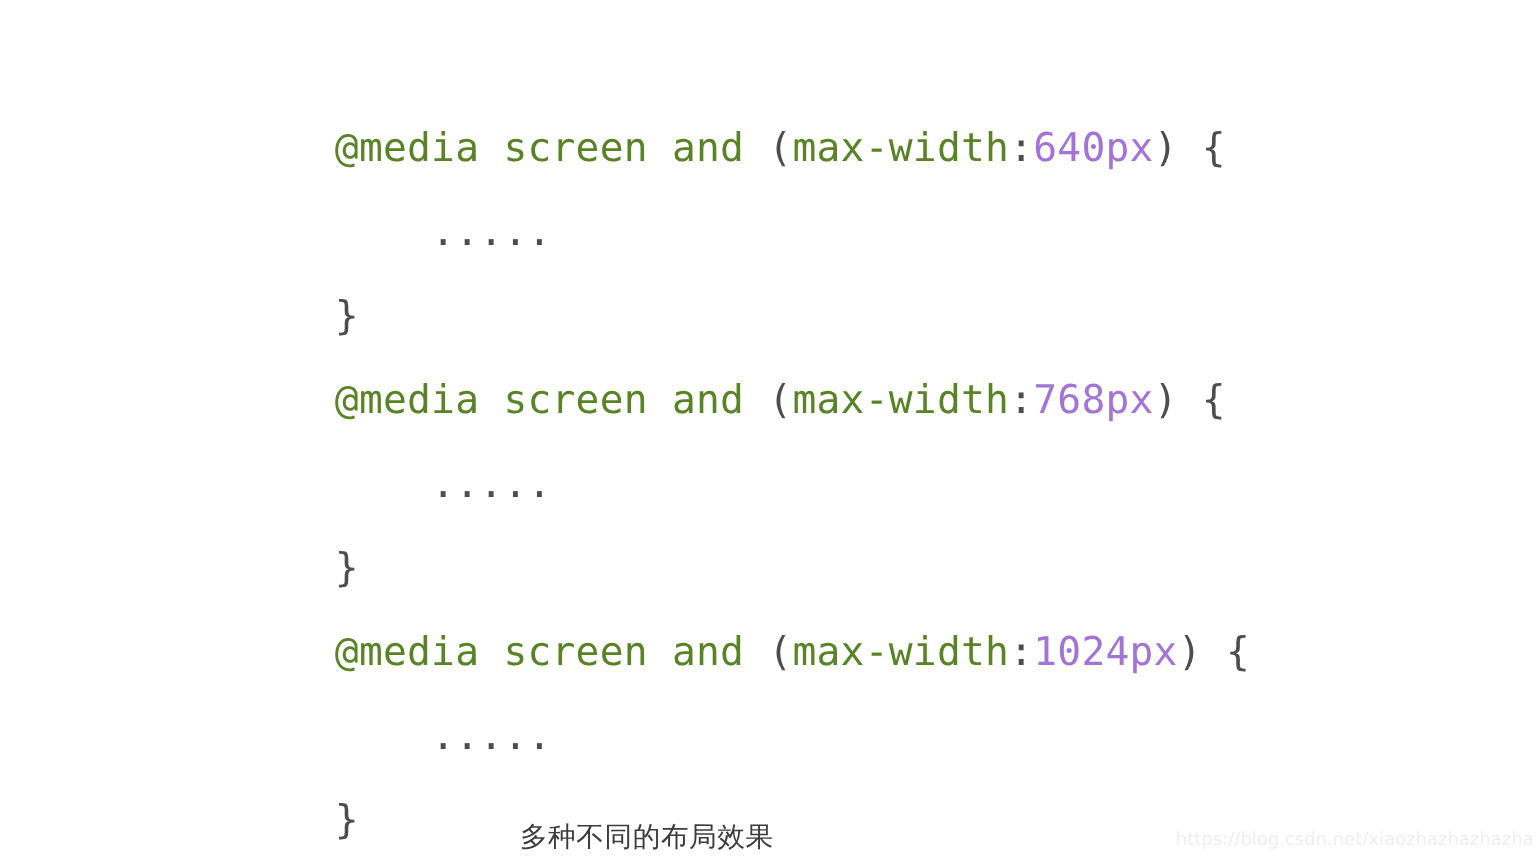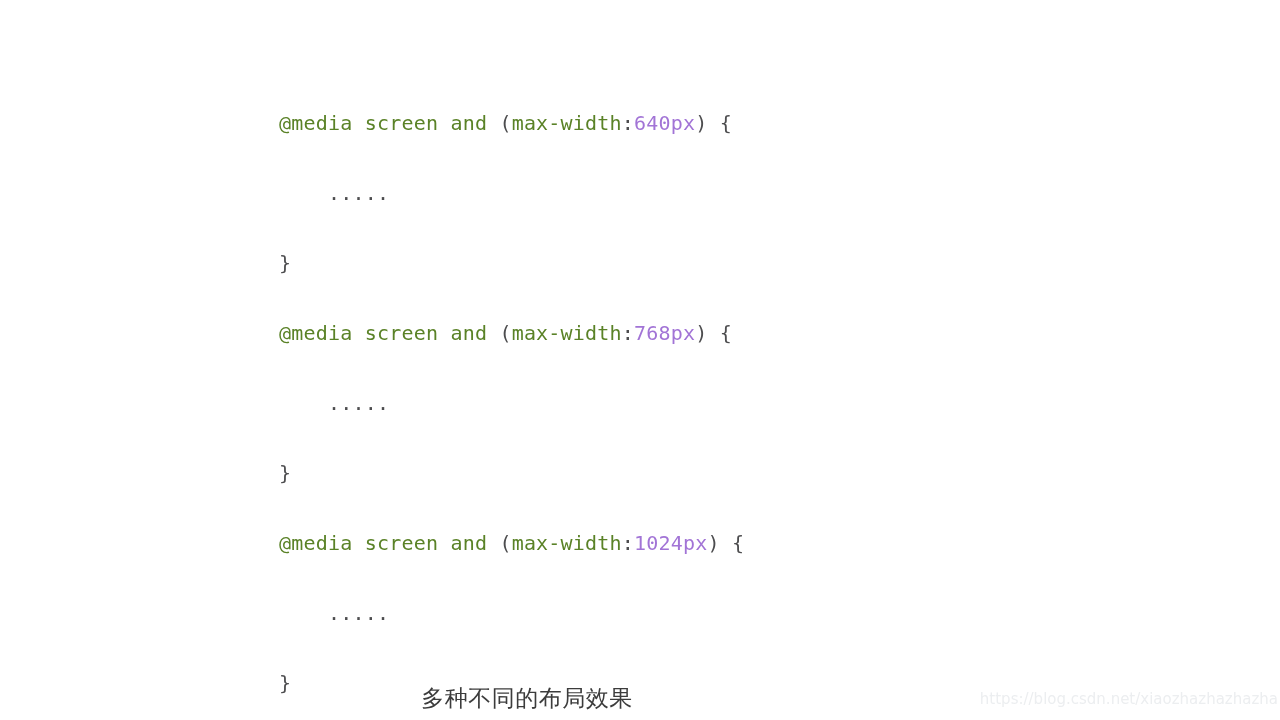--- a/index.html
+++ b/index.html
@@ -17,21 +17,21 @@
 
   #code-block {
     position: absolute;
     left: 279px;
     top: 88px;
     width: 920px;
   }
 
   .code-line {
     font-family: "DejaVu Sans Mono", monospace;
-    font-size: 20px;
+    font-size: 33px;
     line-height: 70px;
     height: 70px;
     white-space: pre;
     color: #4d4d4f;
     letter-spacing: 0.2px;
   }
 
   .tok-green {
     color: #5a8227;
   }
@@ -50,20 +50,21 @@
     left: 0;
     top: 681px;
     width: 1032px;
     text-align: center;
     font-family: "DejaVu Sans", sans-serif;
     font-size: 23px;
     font-weight: 300;
     color: #3c3c3c;
     letter-spacing: 0.5px;
     line-height: 34px;
+    padding-left: 12px;
   }
   #caption .cap-inner {
     display: inline-block;
     transform: translateX(11px);
   }
 
   #watermark {
     position: absolute;
     right: 2px;
     top: 690px;

